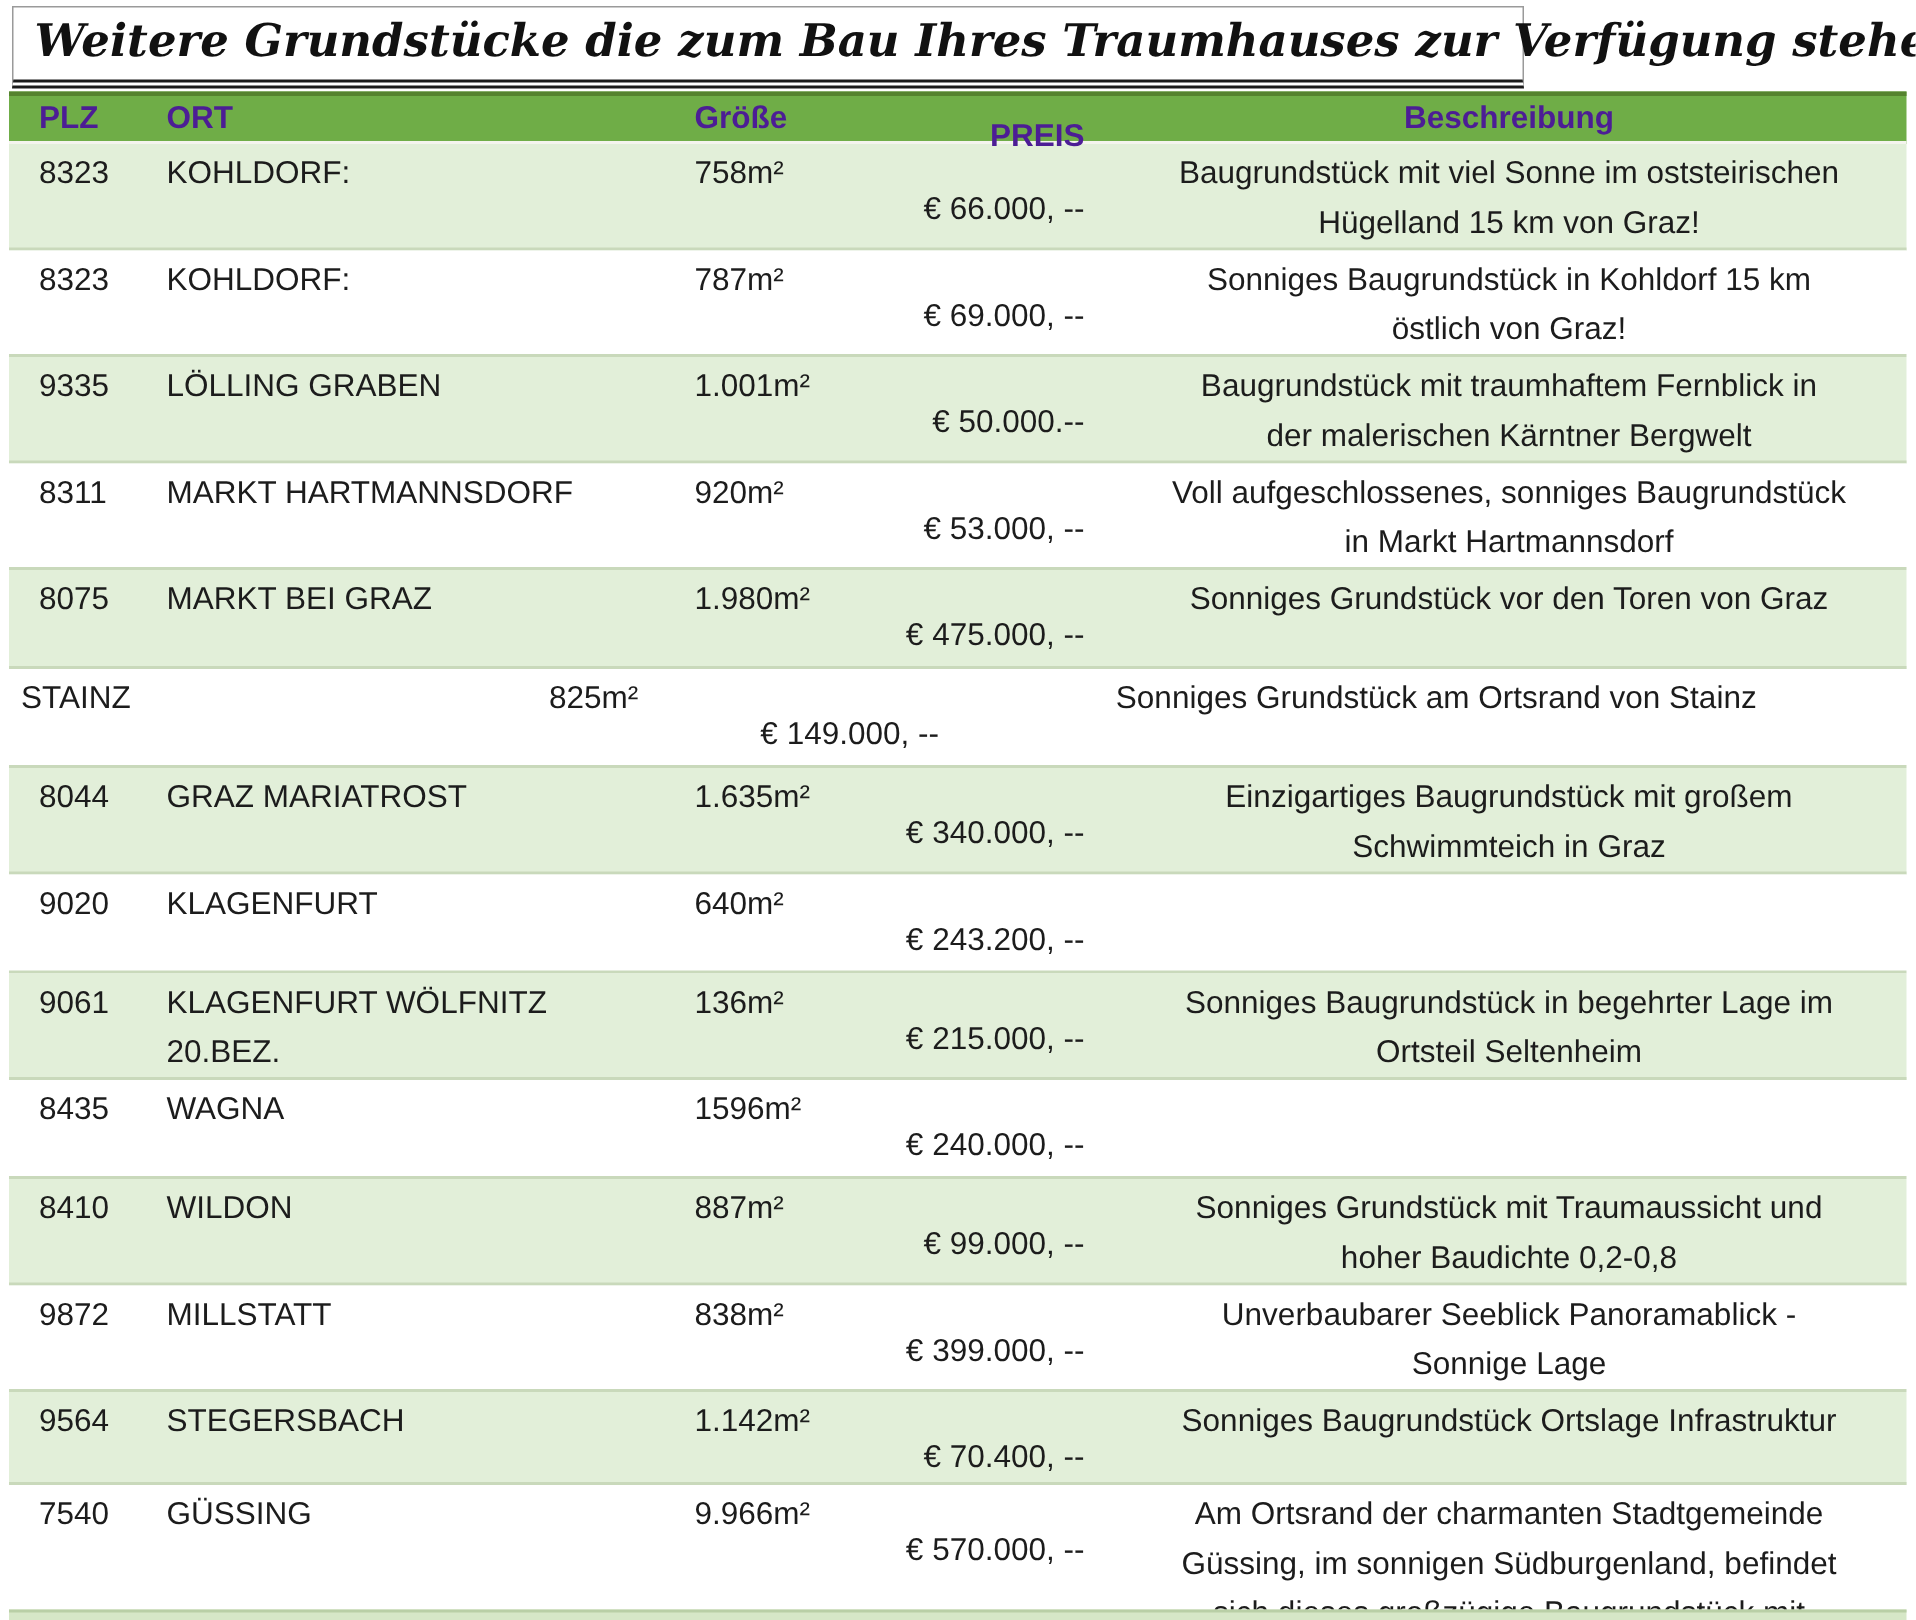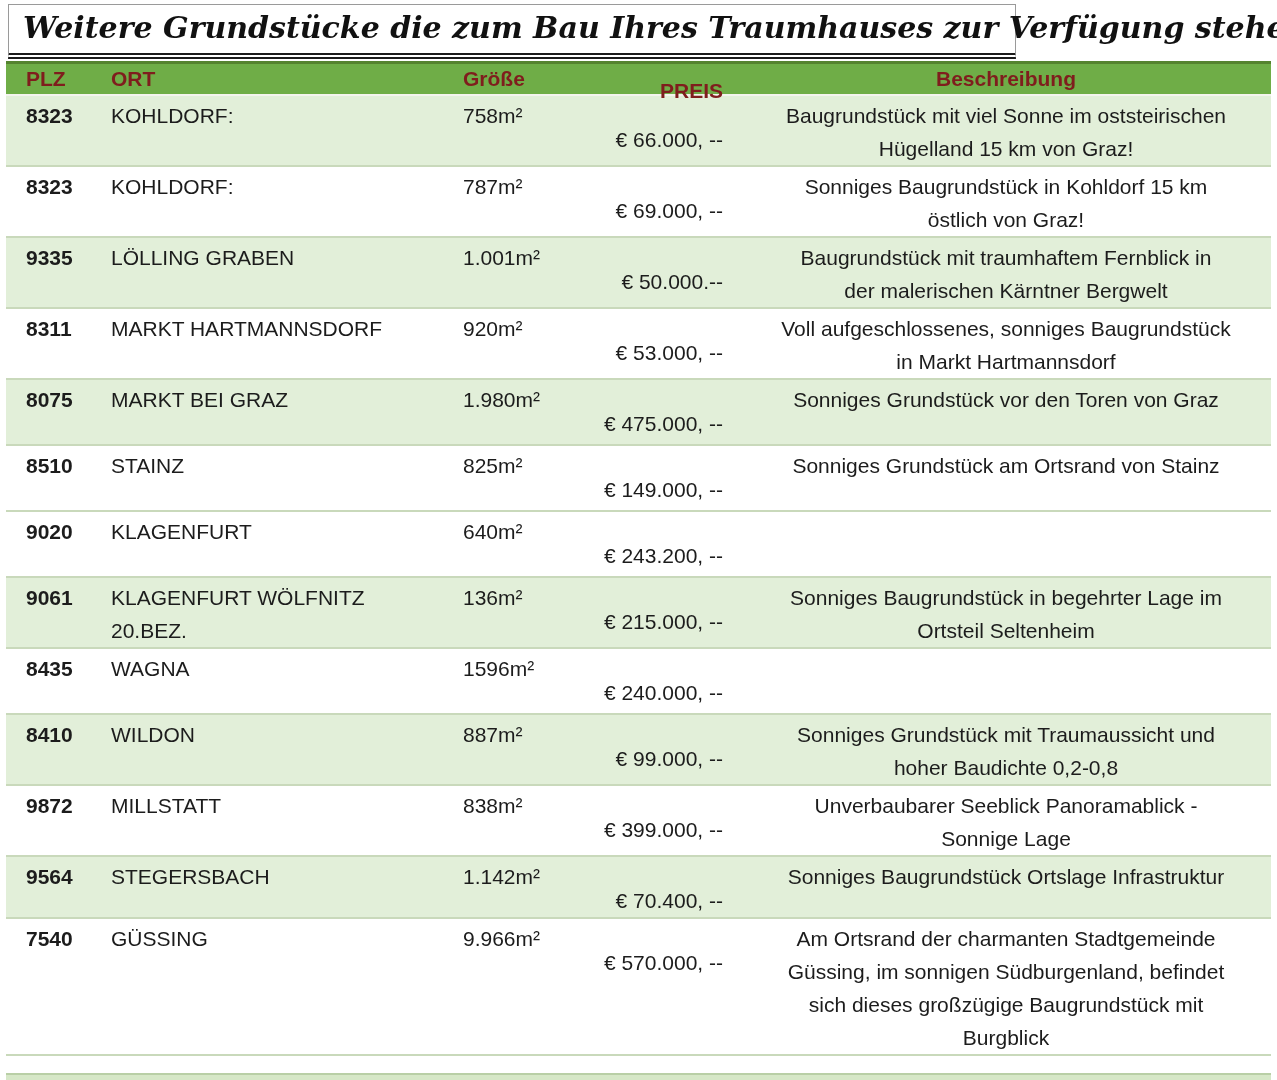--- a/index.html
+++ b/index.html
@@ -33,21 +33,21 @@
   }
 
   
   .grund-table { margin: 2px 6px 0 6px; }
 
   .thead {
     display: flex;
     align-items: center;
     height: 35px;
     background: var(--header-green, #6fad47);
-    color: #7f1d1d;
+    color: #4c1d95;
     font-weight: bold;
     font-size: 21px;
     border-top: 3px solid #55832f;
     border-bottom: 2px solid #f4f4ee;
   }
 
   .row {
     display: flex;
     font-size: 21px;
     line-height: 33px;
@@ -59,21 +59,21 @@
   .row.white { background: var(--row-white, #ffffff); }
   .row.compact { min-height: 33px; }
 
   
   .c-plz   { width: 97px;  padding-left: 20px; flex-shrink: 0; }
   .c-ort   { width: 360px; padding-left: 8px;  flex-shrink: 0; white-space: pre-line; }
   .c-size  { width: 85px;  text-align: left;  flex-shrink: 0; }
   .c-price { width: 175px; text-align: right;  flex-shrink: 0; margin-top: 24px; }
   .c-desc  { flex: 1; padding-left: 26px; padding-right: 8px; text-align: center; }
 
-  .row .c-plz { font-weight: bold; }
+  .row .c-plz { font-weight: normal; }
 
   .wavy {
     text-decoration: underline wavy var(--spell-red, #d93025);
     text-decoration-thickness: 1.5px;
     text-underline-offset: 3px;
   }
 
   .bottom-strip {
     position: absolute;
     left: 6px; right: 6px; bottom: 0;
@@ -127,25 +127,31 @@
     <div class="c-desc">Voll aufgeschlossenes, sonniges Baugrundstück<br>in Markt Hartmannsdorf</div>
   </div>
       <div class="row green">
     <div class="c-plz">8075</div>
     <div class="c-ort">MARKT BEI GRAZ</div>
     <div class="c-size">1.980m²</div>
     <div class="c-price">€ 475.000, --</div>
     <div class="c-desc">Sonniges Grundstück vor den Toren von Graz</div>
   </div>
       <div class="row white">
-    <div class="c-plz">8510</div>
     <div class="c-ort">STAINZ</div>
     <div class="c-size">825m²</div>
     <div class="c-price">€ 149.000, --</div>
     <div class="c-desc">Sonniges Grundstück am Ortsrand von Stainz</div>
+  </div>
+      <div class="row green">
+    <div class="c-plz">8044</div>
+    <div class="c-ort">GRAZ MARIATROST</div>
+    <div class="c-size">1.635m²</div>
+    <div class="c-price">€ 340.000, --</div>
+    <div class="c-desc">Einzigartiges Baugrundstück mit großem<br>Schwimmteich in Graz</div>
   </div>
       <div class="row white">
     <div class="c-plz">9020</div>
     <div class="c-ort">KLAGENFURT</div>
     <div class="c-size">640m²</div>
     <div class="c-price">€ 243.200, --</div>
   </div>
       <div class="row green">
     <div class="c-plz">9061</div>
     <div class="c-ort">KLAGENFURT WÖLFNITZ

